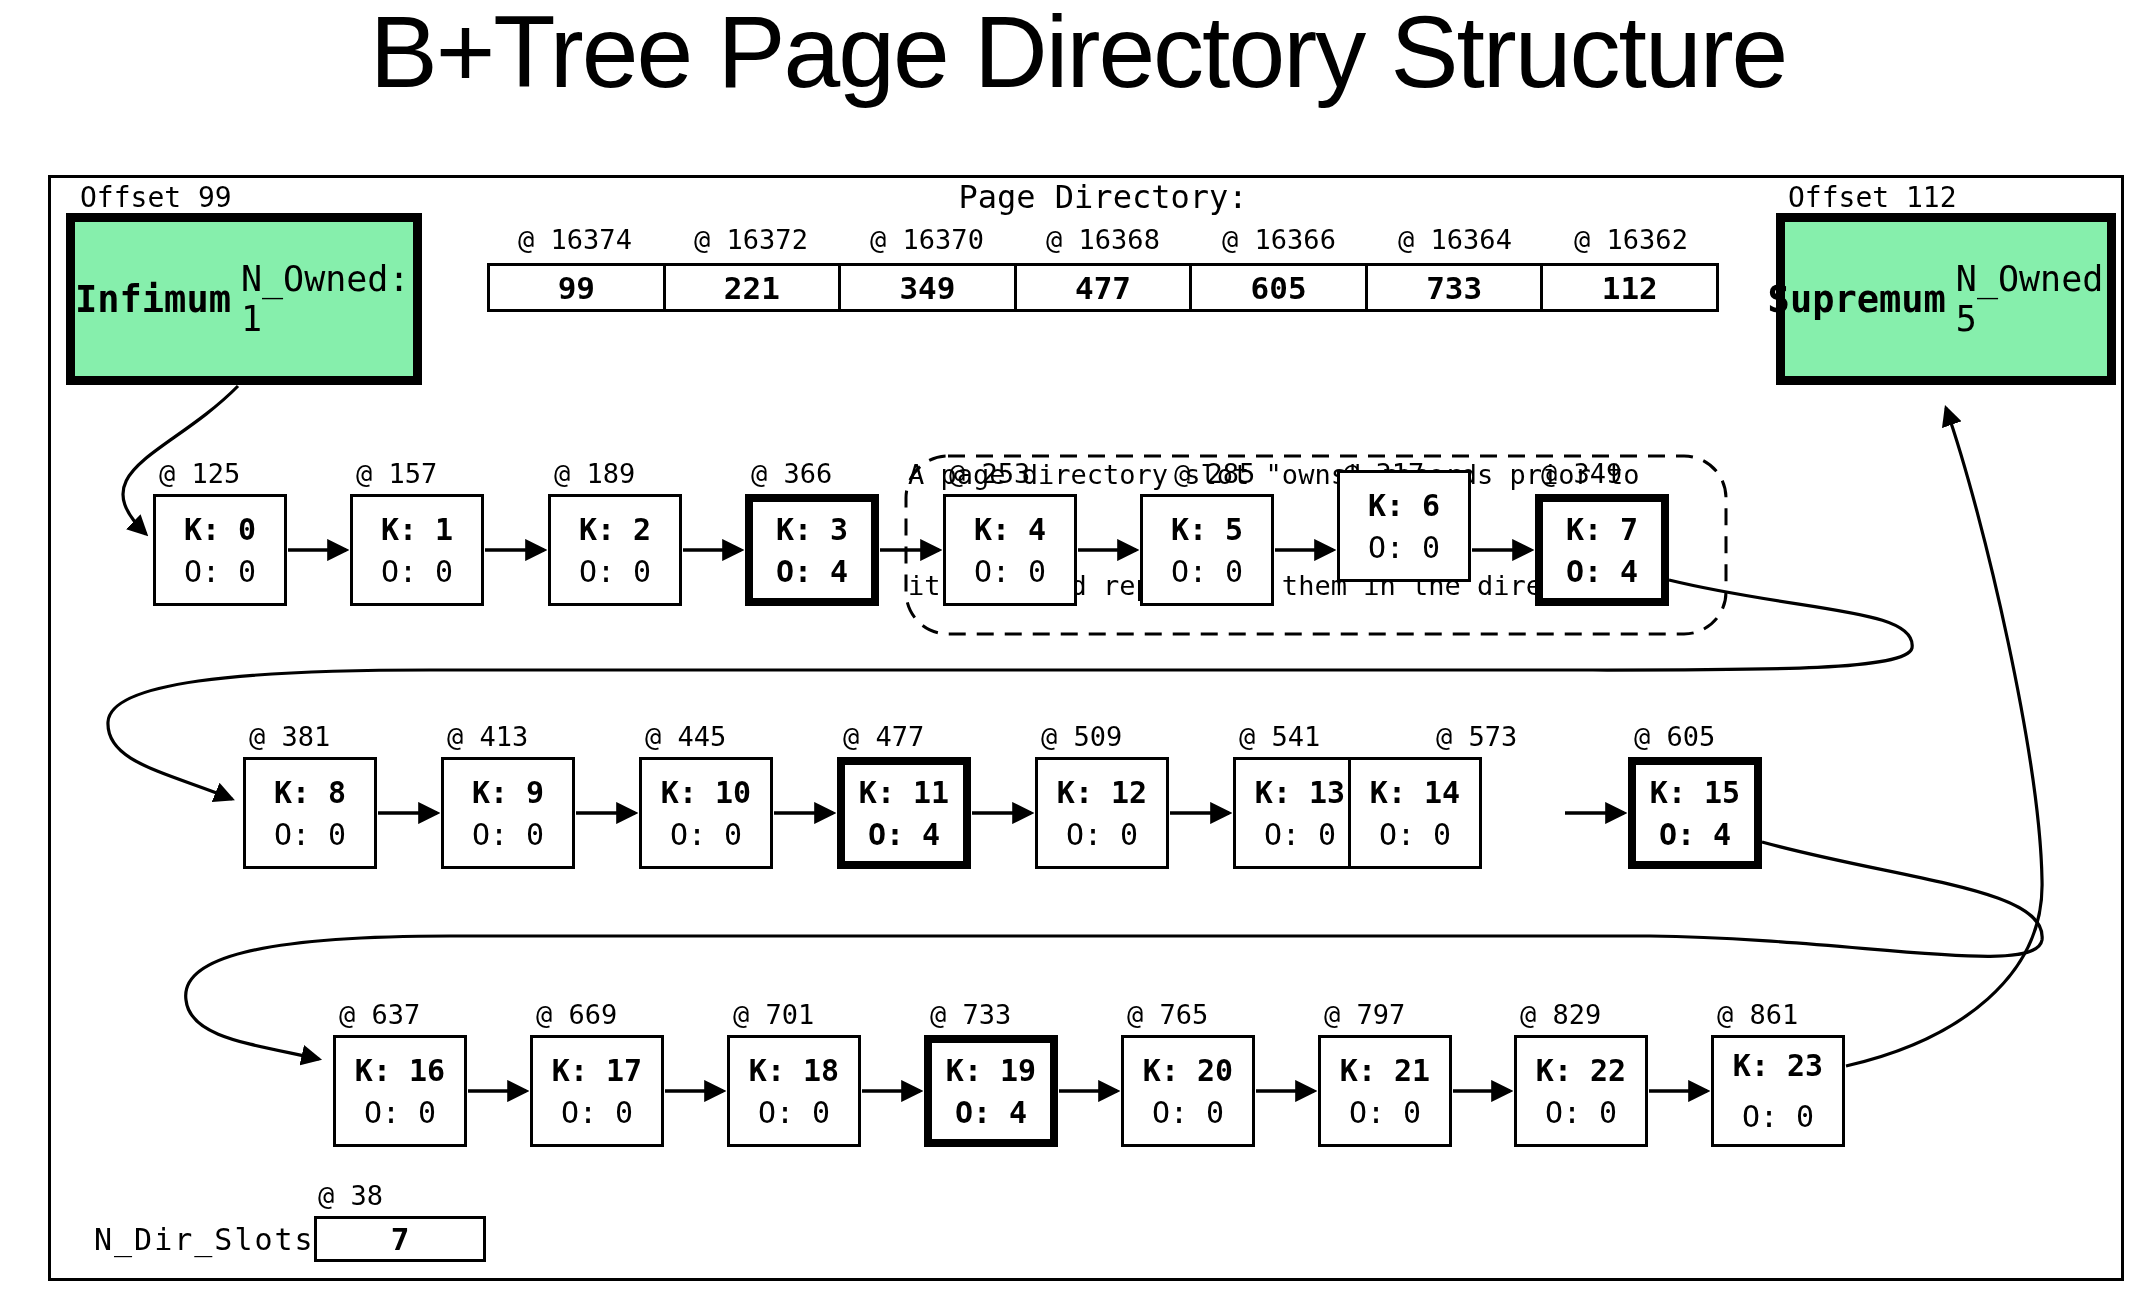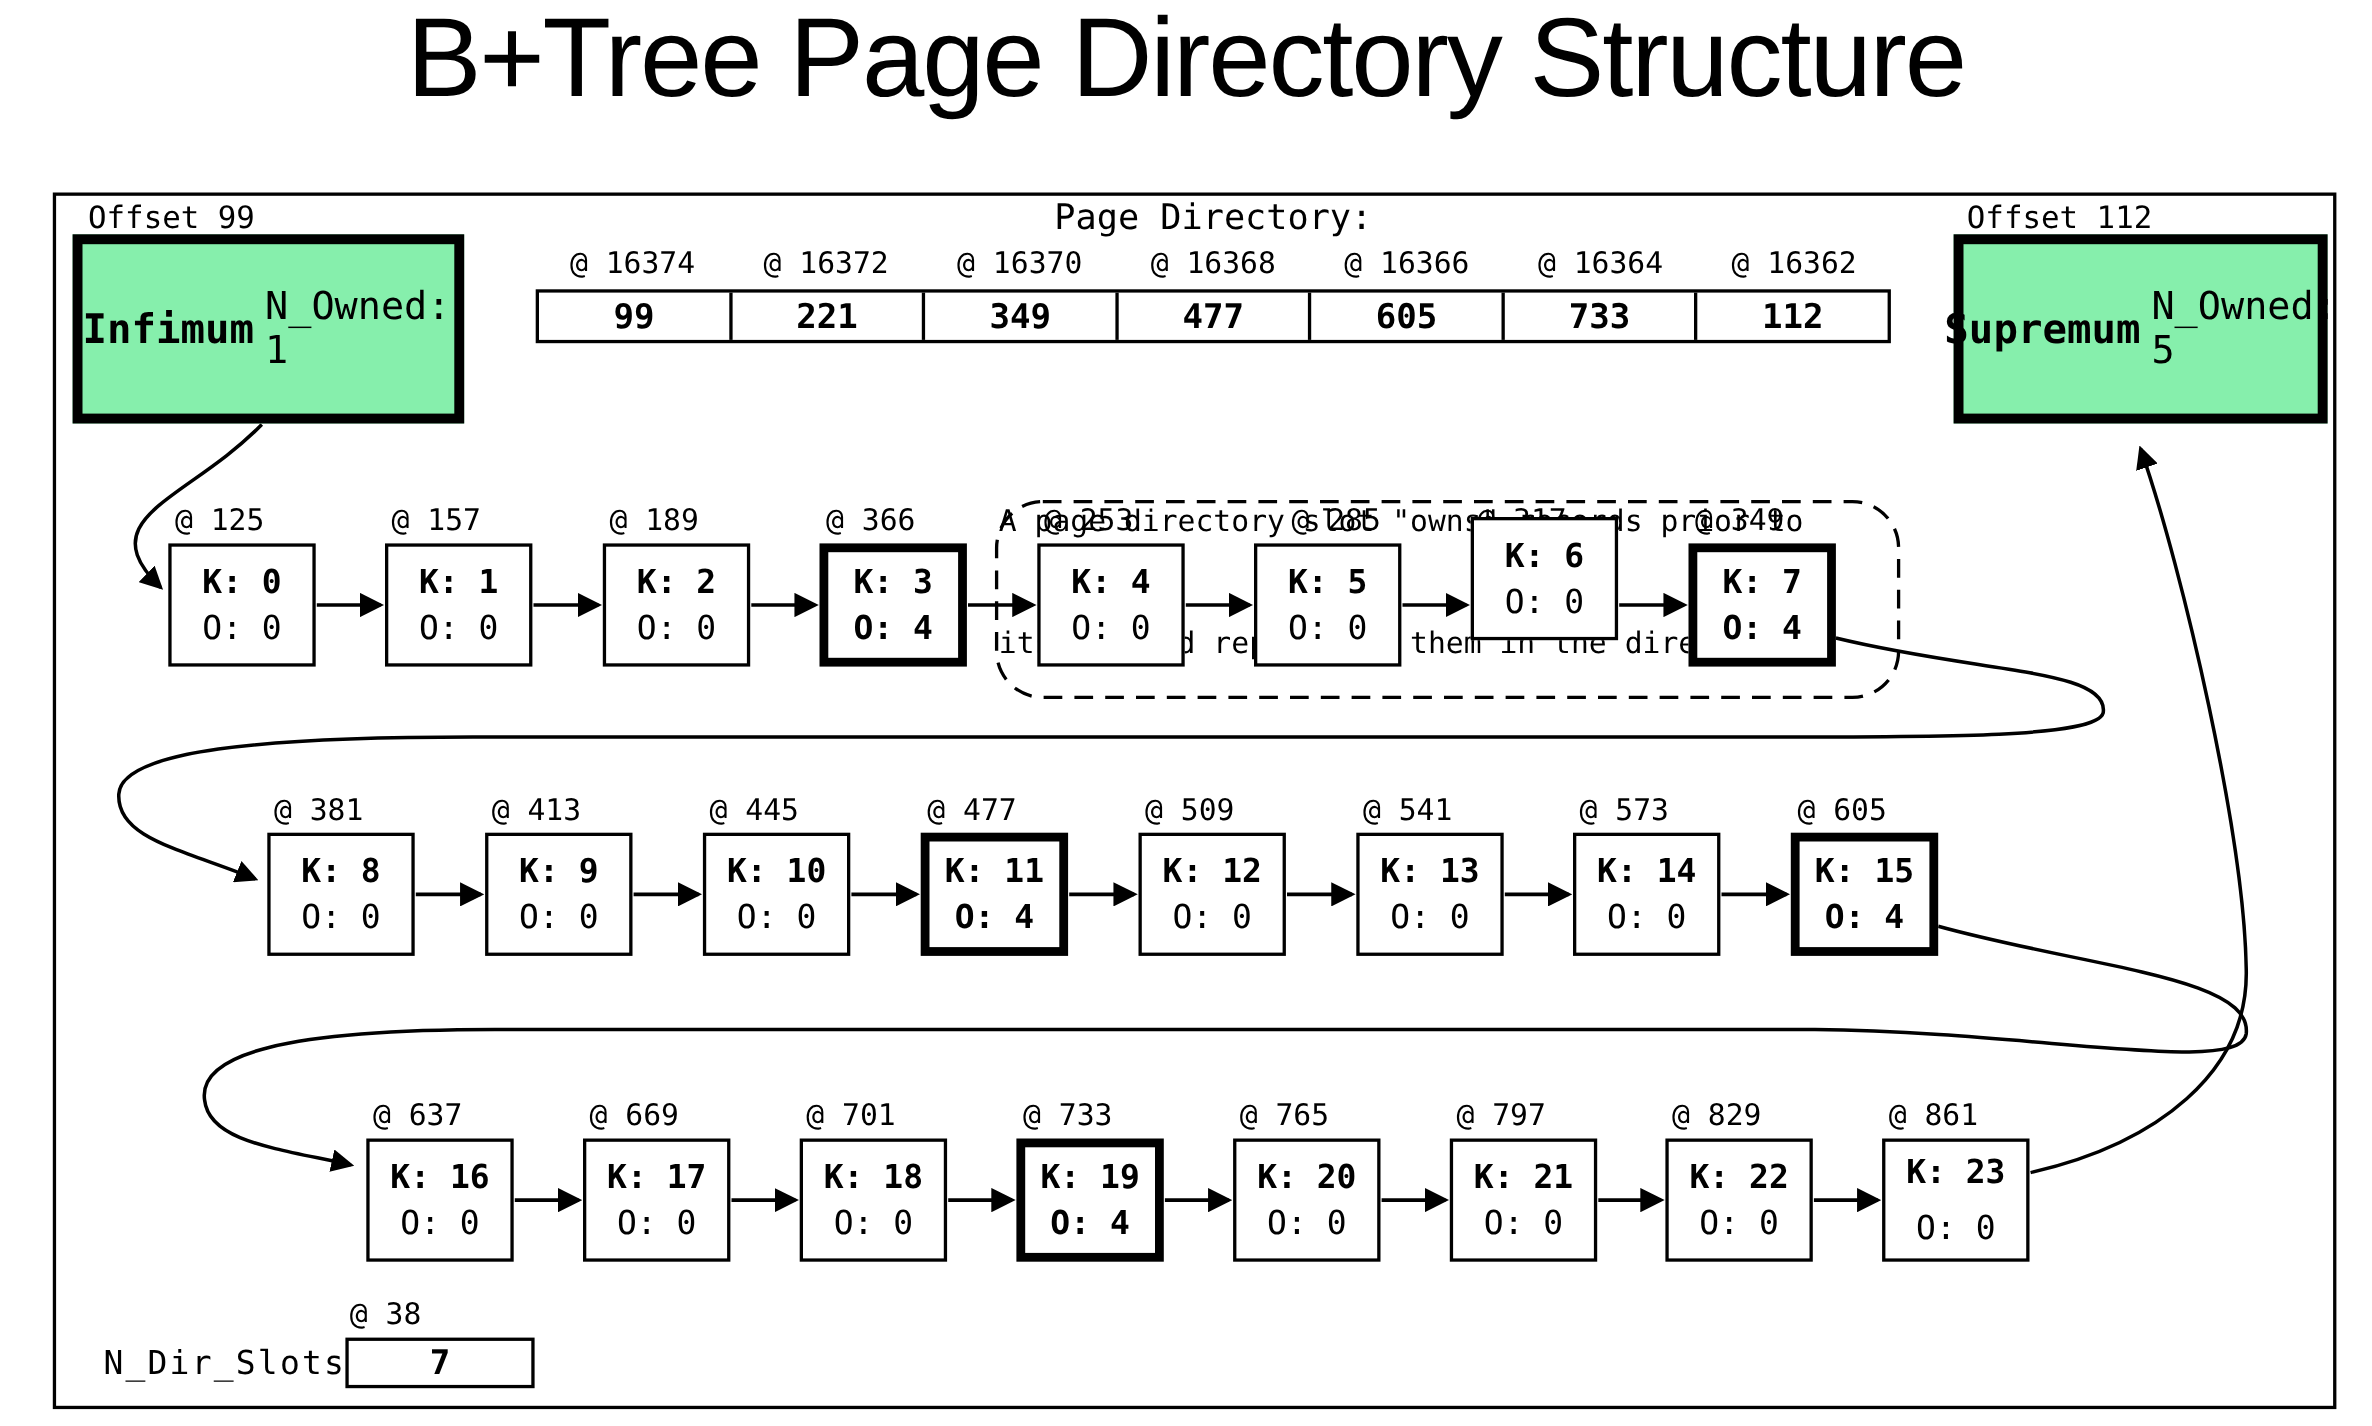--- a/index.html
+++ b/index.html
@@ -144,21 +144,21 @@
       <div class="record" style="left: 441px; top: 757px;"><div class="k">K: 9</div><div class="o">O: 0</div></div>
       <div class="rec-addr" style="left: 645px; top: 721px;">@ 445</div>
       <div class="record" style="left: 639px; top: 757px;"><div class="k">K: 10</div><div class="o">O: 0</div></div>
       <div class="rec-addr" style="left: 843px; top: 721px;">@ 477</div>
       <div class="record emph" style="left: 837px; top: 757px;"><div class="k">K: 11</div><div class="o b">O: 4</div></div>
       <div class="rec-addr" style="left: 1041px; top: 721px;">@ 509</div>
       <div class="record" style="left: 1035px; top: 757px;"><div class="k">K: 12</div><div class="o">O: 0</div></div>
       <div class="rec-addr" style="left: 1239px; top: 721px;">@ 541</div>
       <div class="record" style="left: 1233px; top: 757px;"><div class="k">K: 13</div><div class="o">O: 0</div></div>
       <div class="rec-addr" style="left: 1436px; top: 721px;">@ 573</div>
-      <div class="record" style="left: 1430px; top: 757px;"><div class="k">K: 14</div><div class="o">O: 0</div></div>
+      <div class="record" style="left: 1348px; top: 757px;"><div class="k">K: 14</div><div class="o">O: 0</div></div>
       <div class="rec-addr" style="left: 1634px; top: 721px;">@ 605</div>
       <div class="record emph" style="left: 1628px; top: 757px;"><div class="k">K: 15</div><div class="o b">O: 4</div></div>
       <div class="rec-addr" style="left: 339px; top: 999px;">@ 637</div>
       <div class="record" style="left: 333px; top: 1035px;"><div class="k">K: 16</div><div class="o">O: 0</div></div>
       <div class="rec-addr" style="left: 536px; top: 999px;">@ 669</div>
       <div class="record" style="left: 530px; top: 1035px;"><div class="k">K: 17</div><div class="o">O: 0</div></div>
       <div class="rec-addr" style="left: 733px; top: 999px;">@ 701</div>
       <div class="record" style="left: 727px; top: 1035px;"><div class="k">K: 18</div><div class="o">O: 0</div></div>
       <div class="rec-addr" style="left: 930px; top: 999px;">@ 733</div>
       <div class="record emph" style="left: 924px; top: 1035px;"><div class="k">K: 19</div><div class="o b">O: 4</div></div>

